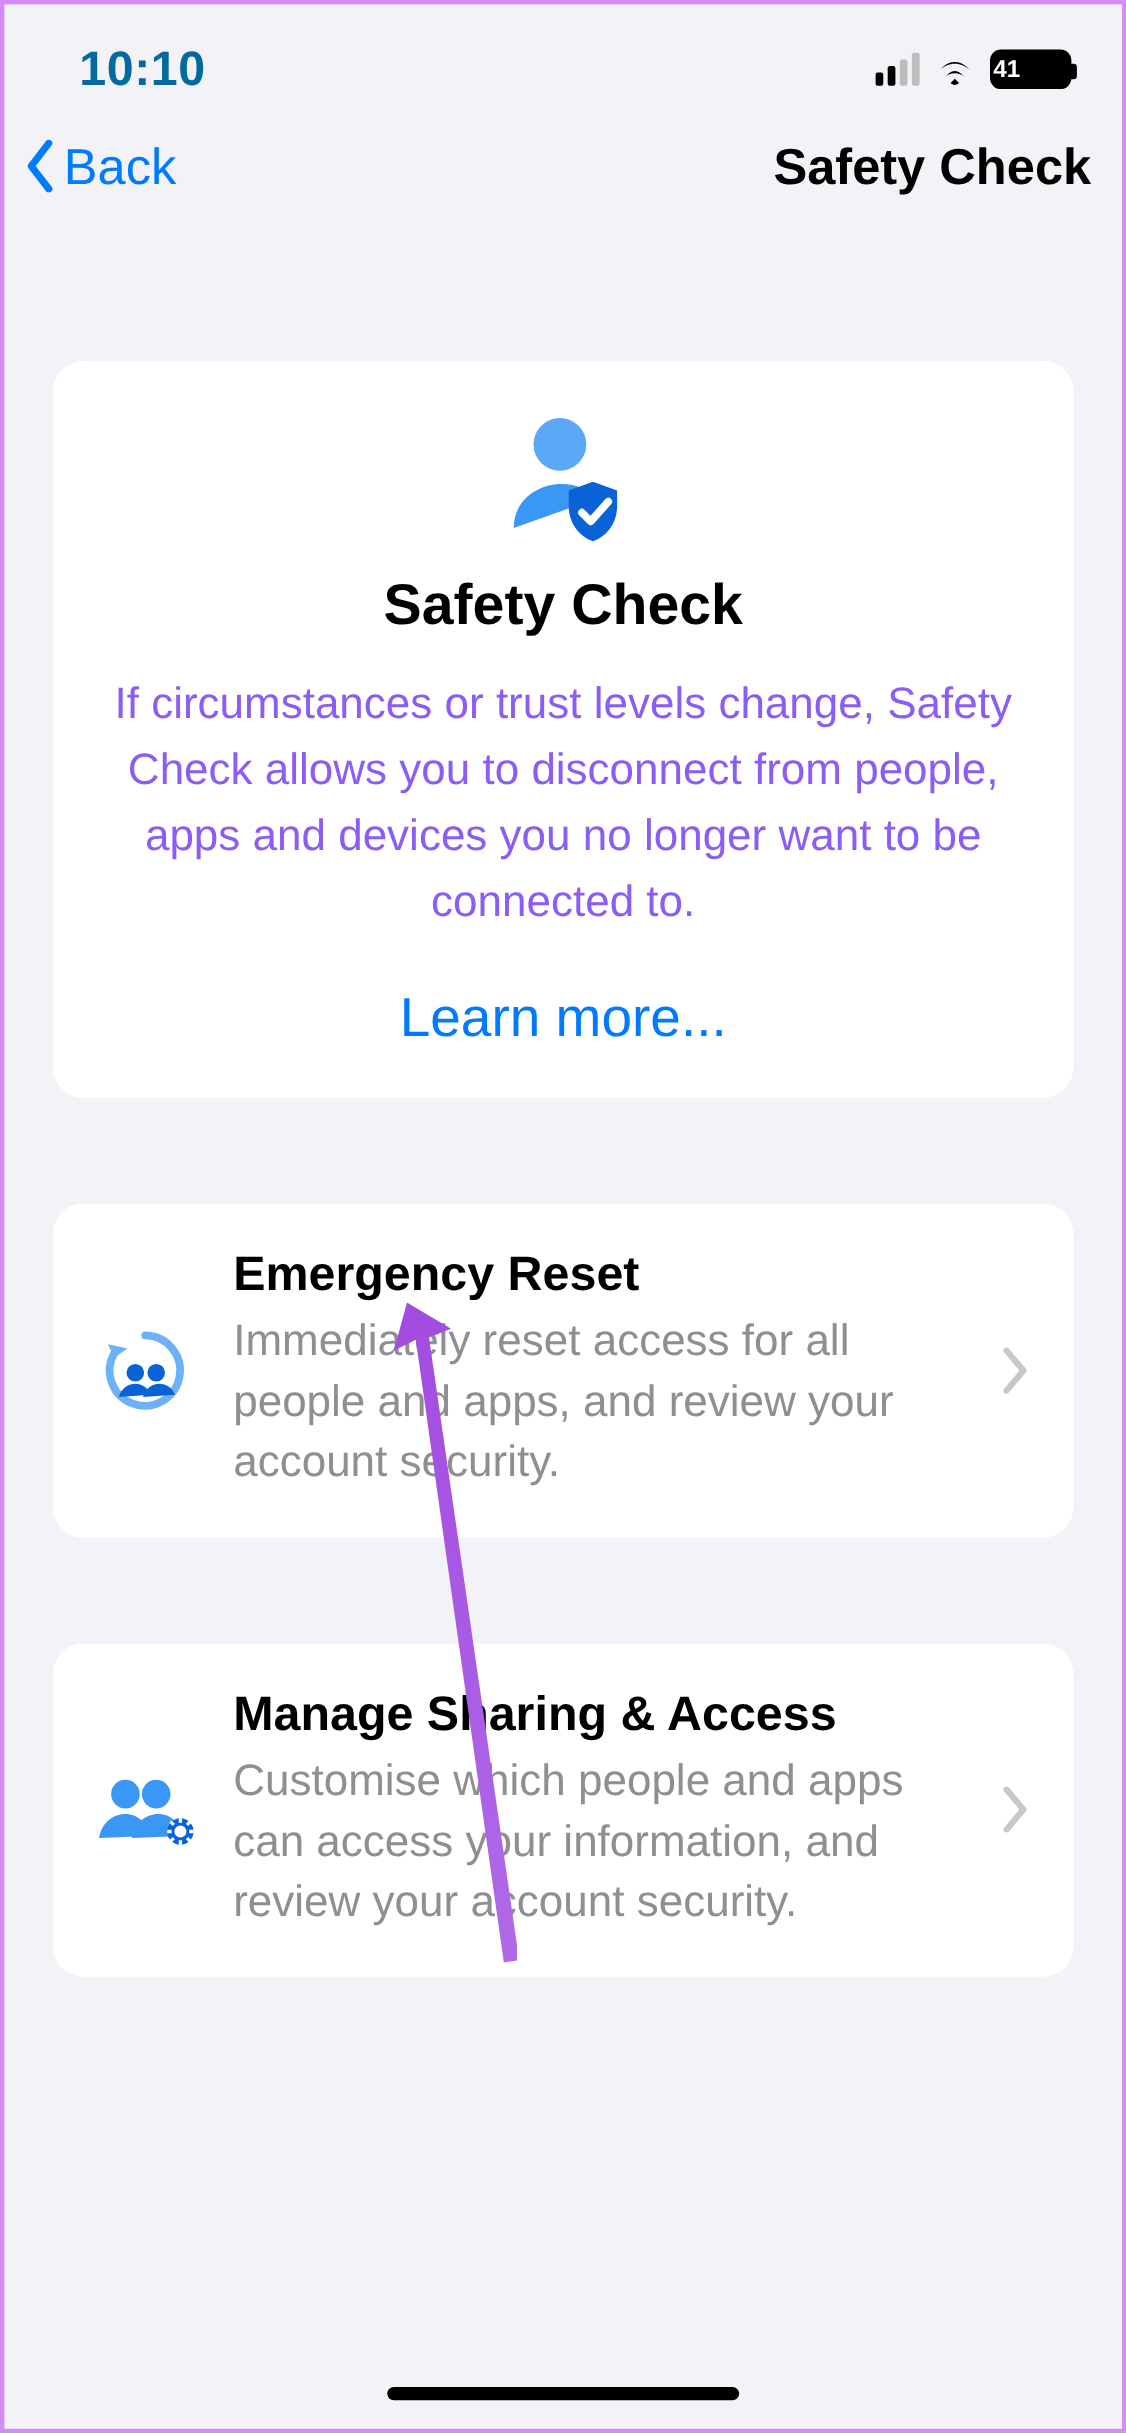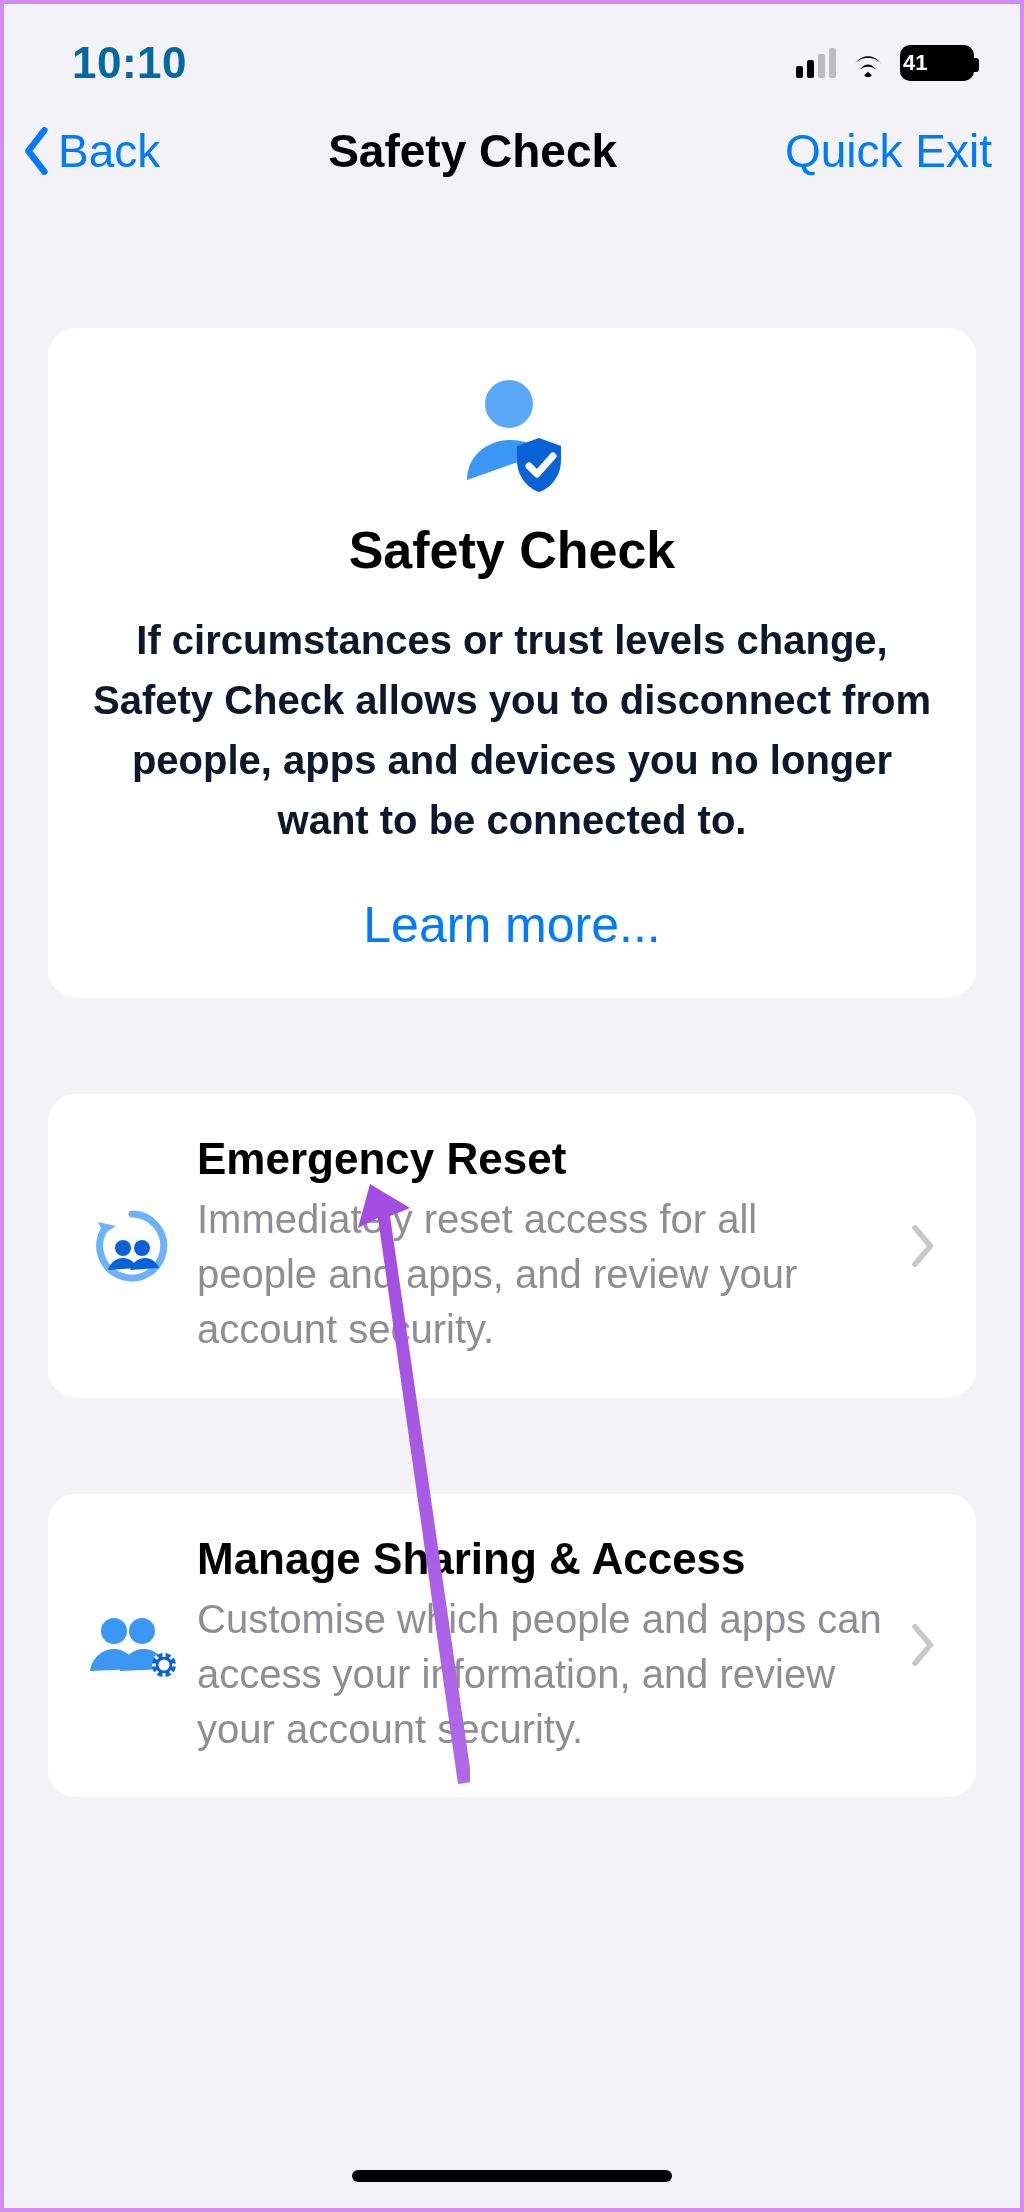--- a/index.html
+++ b/index.html
@@ -60,25 +60,25 @@
 
   
   .content { padding: 0 44px; }
   .card {
     background:#fff; border-radius: 28px;
     padding: 44px 36px;
   }
   .intro-card { margin-top: 120px; text-align:center; }
   .hero-icon { display:flex; justify-content:center; margin-bottom: 28px; }
   .intro-title { font-size:52px; font-weight:800; color:#000; margin: 14px 0 30px; }
-  .intro-desc { font-size:40px; line-height:1.5; color:#0f172a; font-weight:700; padding: 0 4px; }
+  .intro-desc { font-size:40px; line-height:1.5; color:#8b5cf6; font-weight:400; padding: 0 4px; }
   .learn-more { display:inline-block; margin-top:46px; color:#007aff; font-size:50px; }
 
   .option-card {
-    display:flex; align-items:center; gap:15px;
+    display:flex; align-items:center; gap:30px;
     padding: 40px 34px;
   }
   .option-card .icon-slot { flex: 0 0 100px; display:flex; align-items:center; justify-content:center; }
   .option-card .text-slot { flex:1; }
   .option-title { font-size:44px; font-weight:700; color:#000; margin-bottom:8px; }
   .option-desc  { font-size:40px; color:#8e8e93; line-height:1.38; }
   .chevron { flex:0 0 40px; display:flex; align-items:center; justify-content:center; }
   .chevron svg path { stroke:#c7c7cc; }
   .gap-lg { margin-top: 96px; }
 
@@ -120,21 +120,20 @@
 </div>
 
 <div class="navbar">
   <div class="back">
     <svg width="36" height="48" viewBox="0 0 18 30">
         <path d="M13 2 3 15l10 13" stroke-width="4" fill="none" stroke-linecap="round" stroke-linejoin="round"></path>
       </svg>
     <span>Back</span>
   </div>
   <div class="nav-title">Safety Check</div>
-  <div class="quick-exit">Quick Exit</div>
 </div>
 
 <div class="content">
 
   <div class="card intro-card">
     <div class="hero-icon">
       <svg width="130" height="120" viewBox="0 0 130 120">
 
         <circle cx="62" cy="32" r="24" fill="#5aa8f7"></circle>
 

